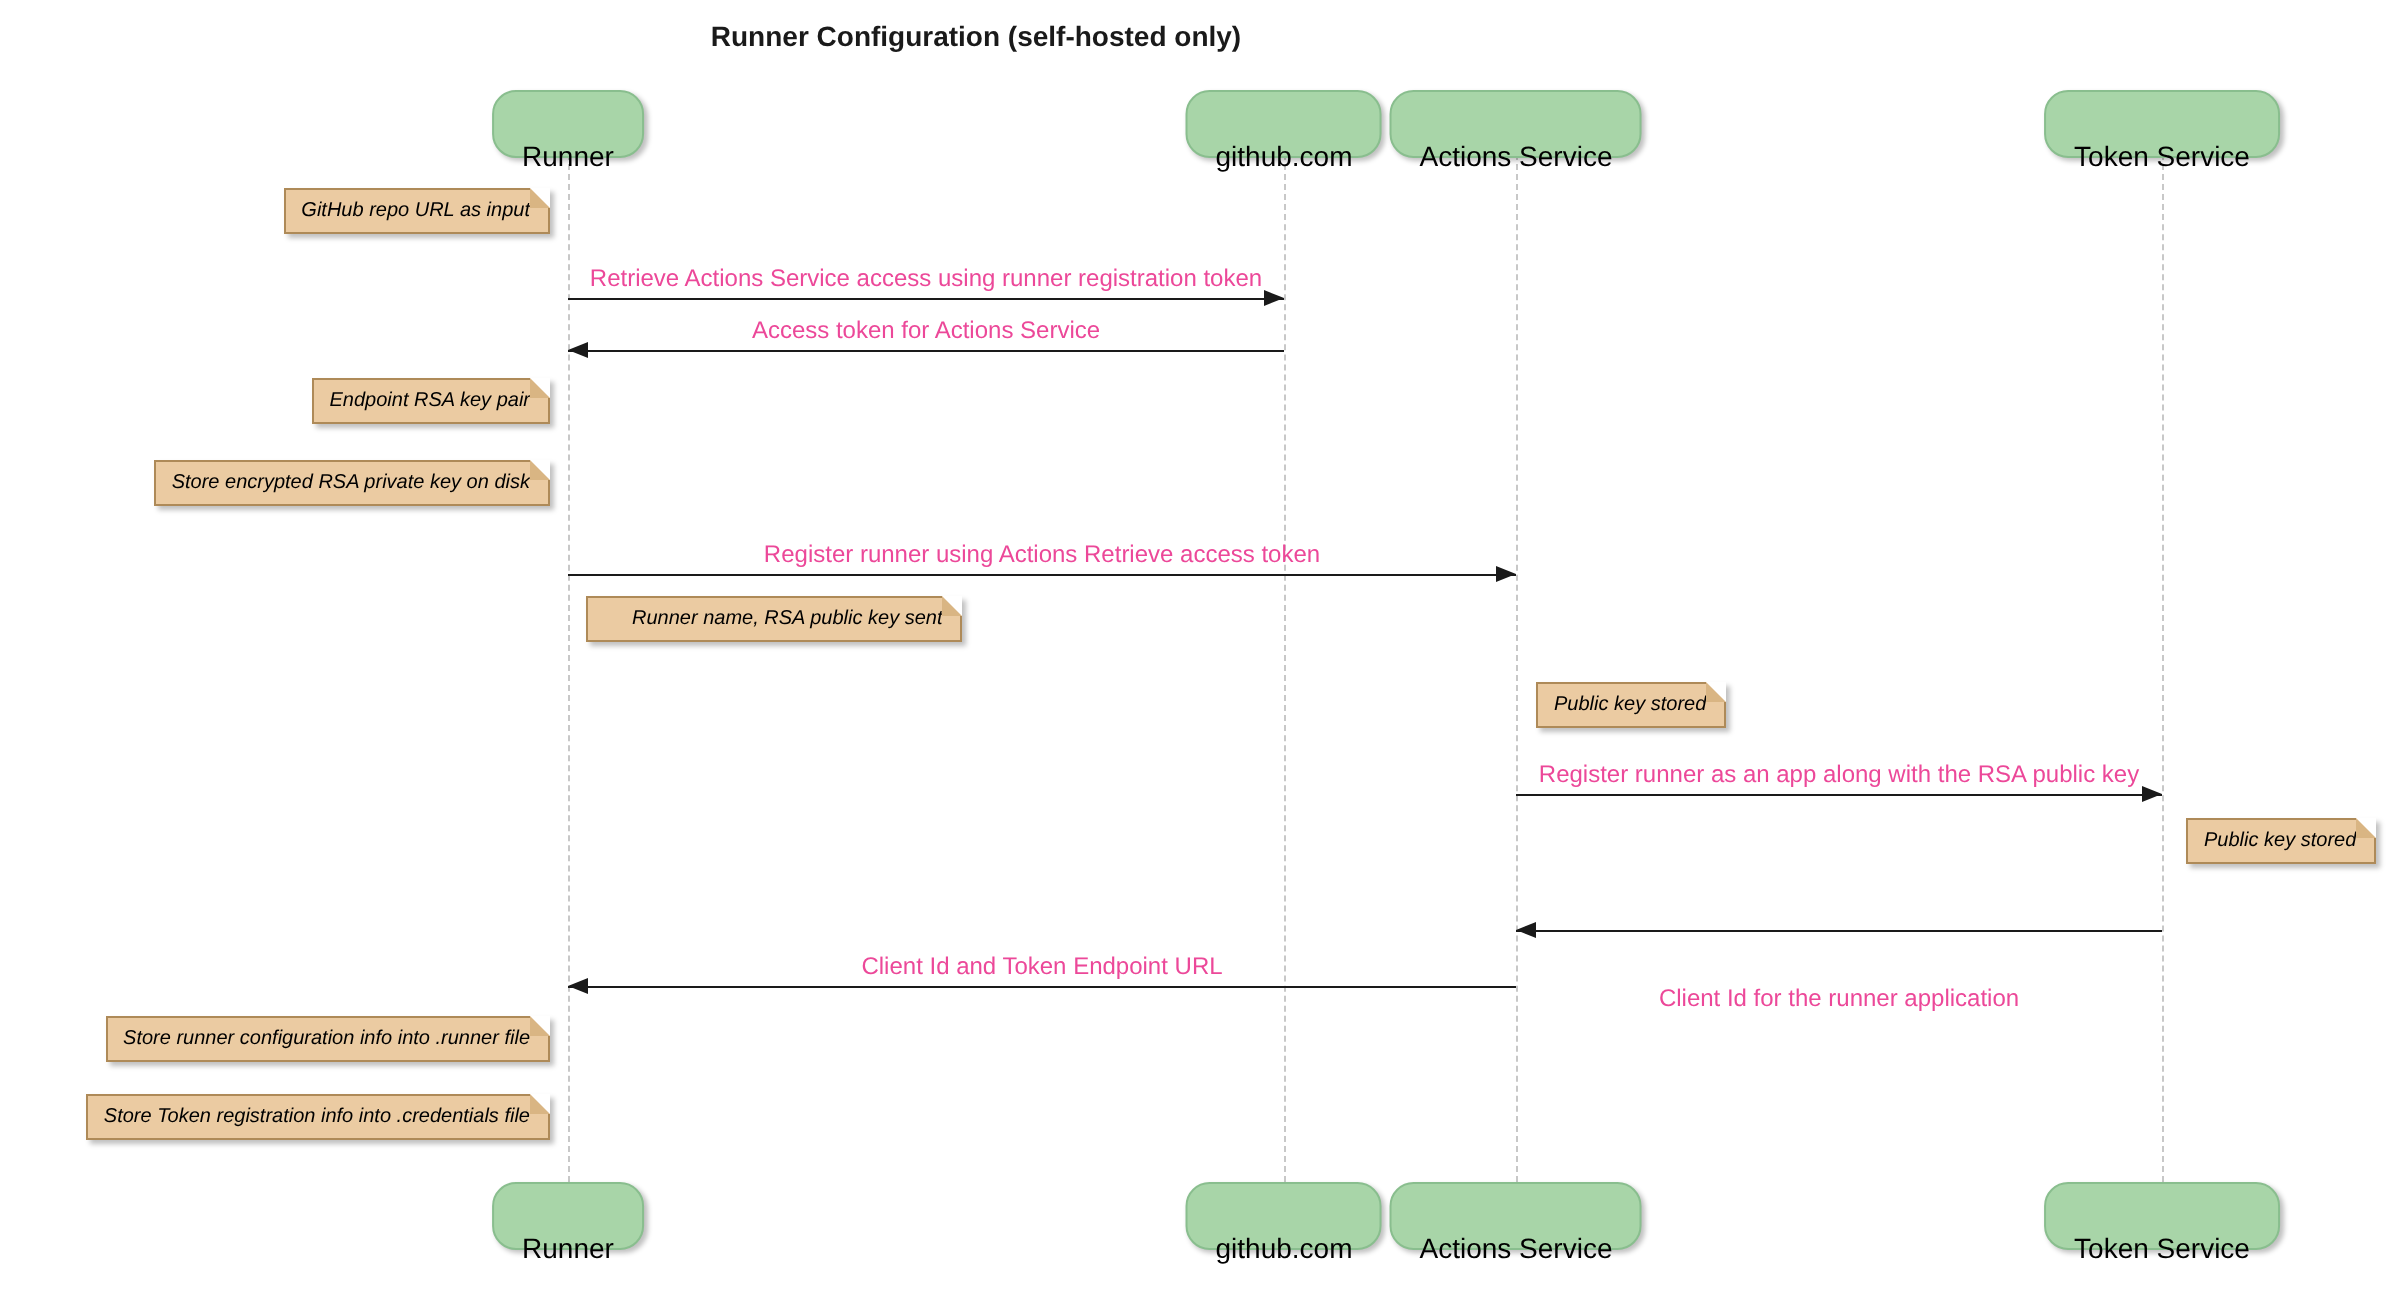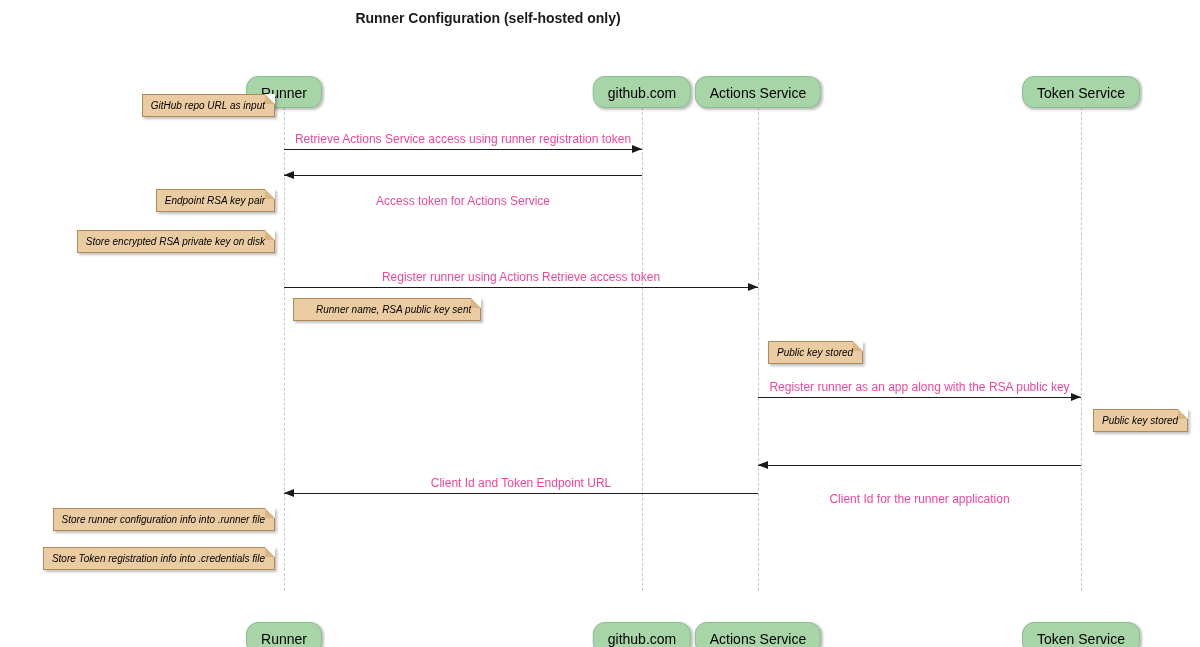--- a/index.html
+++ b/index.html
@@ -25,29 +25,28 @@
   .lifeline {
     position: absolute;
     width: 0;
     border-left: 1px dashed var(--lifeline, #c8c8c8);
   }
   .pbox {
     position: absolute;
     transform: translateX(-50%);
     height: 32px;
     line-height: 32px;
-    padding: 0 14px;
+    padding: 16px 14px;
     background: var(--participant-fill, #a8d5a8);
     border: 1px solid var(--participant-border, #89be8e);
     border-radius: 12px;
     font-size: 14px;
     white-space: nowrap;
     box-sizing: border-box;
     box-shadow: 1.5px 1.5px 2.5px rgba(0,0,0,0.25);
-    margin-top: 31px;
   }
   .msg-line {
     position: absolute;
     height: 0;
     border-top: 1px solid var(--arrow, #1a1a1a);
   }
   .msg-label {
     position: absolute;
     transform: translateX(-50%);
     white-space: nowrap;
@@ -103,21 +102,21 @@
       <div class="pbox" style="left: 758px; top: 45px;">Actions Service</div>
       <div class="pbox" style="left: 758px; top: 591px;">Actions Service</div>
       <div class="lifeline" style="left: 1081px; top: 77px; height: 514px;"></div>
       <div class="pbox" style="left: 1081px; top: 45px;">Token Service</div>
       <div class="pbox" style="left: 1081px; top: 591px;">Token Service</div>
       <div class="msg-line" style="left: 284px; top: 149px; width: 358px;"></div>
       <div class="arrowhead right" style="left: 632px; top: 145px;"></div>
       <div class="msg-label" style="left: 463px; top: 132px;">Retrieve Actions Service access using runner registration token</div>
       <div class="msg-line" style="left: 284px; top: 175px; width: 358px;"></div>
       <div class="arrowhead left" style="left: 284px; top: 171px;"></div>
-      <div class="msg-label" style="left: 463px; top: 158px; margin-top: 36px;">Access token for Actions Service</div>
+      <div class="msg-label" style="left: 463px; top: 158px;">Access token for Actions Service</div>
       <div class="msg-line" style="left: 284px; top: 287px; width: 474px;"></div>
       <div class="arrowhead right" style="left: 748px; top: 283px;"></div>
       <div class="msg-label" style="left: 521px; top: 270px;">Register runner using Actions Retrieve access token</div>
       <div class="msg-line" style="left: 758px; top: 397px; width: 323px;"></div>
       <div class="arrowhead right" style="left: 1071px; top: 393px;"></div>
       <div class="msg-label" style="left: 919.5px; top: 380px;">Register runner as an app along with the RSA public key</div>
       <div class="msg-line" style="left: 758px; top: 465px; width: 323px;"></div>
       <div class="arrowhead left" style="left: 758px; top: 461px;"></div>
       <div class="msg-label" style="left: 919.5px; top: 472px; margin-top: 20px;">Client Id for the runner application</div>
       <div class="msg-line" style="left: 284px; top: 493px; width: 474px;"></div>

